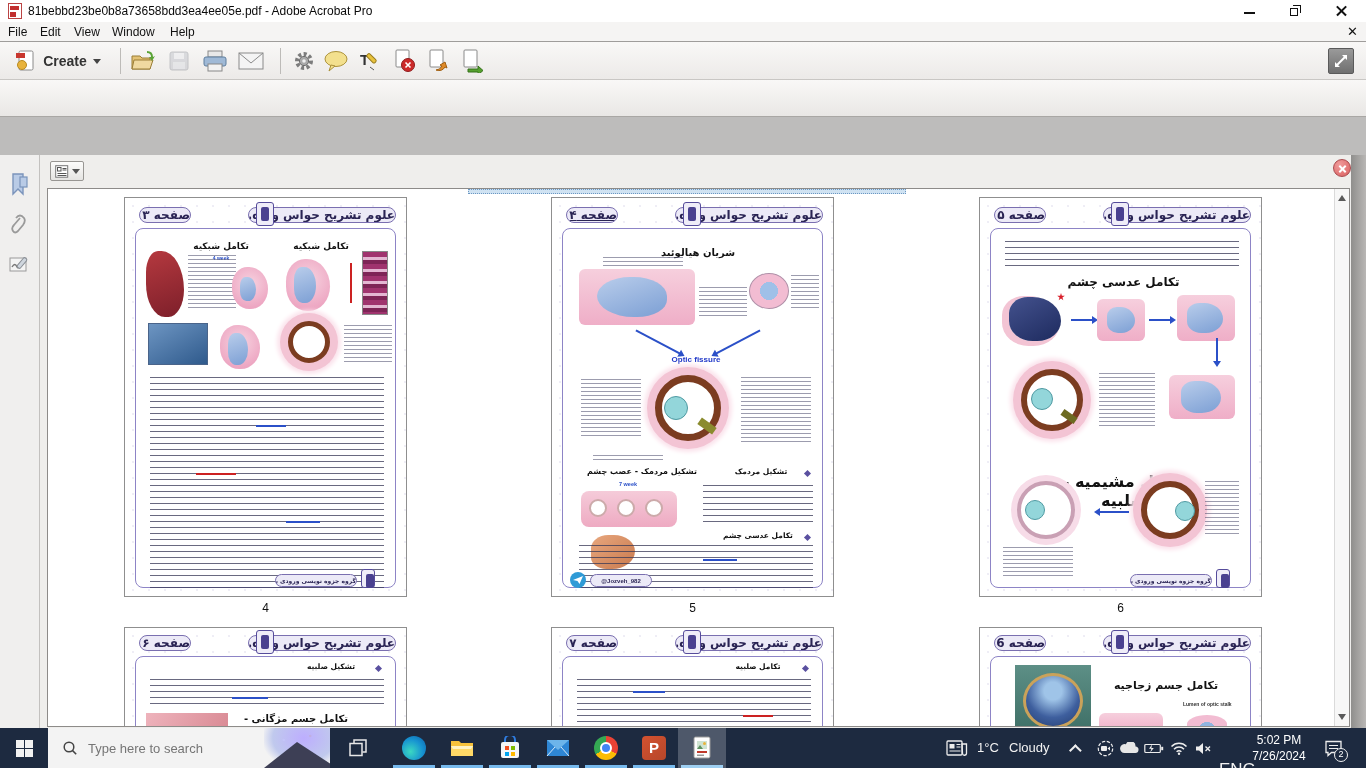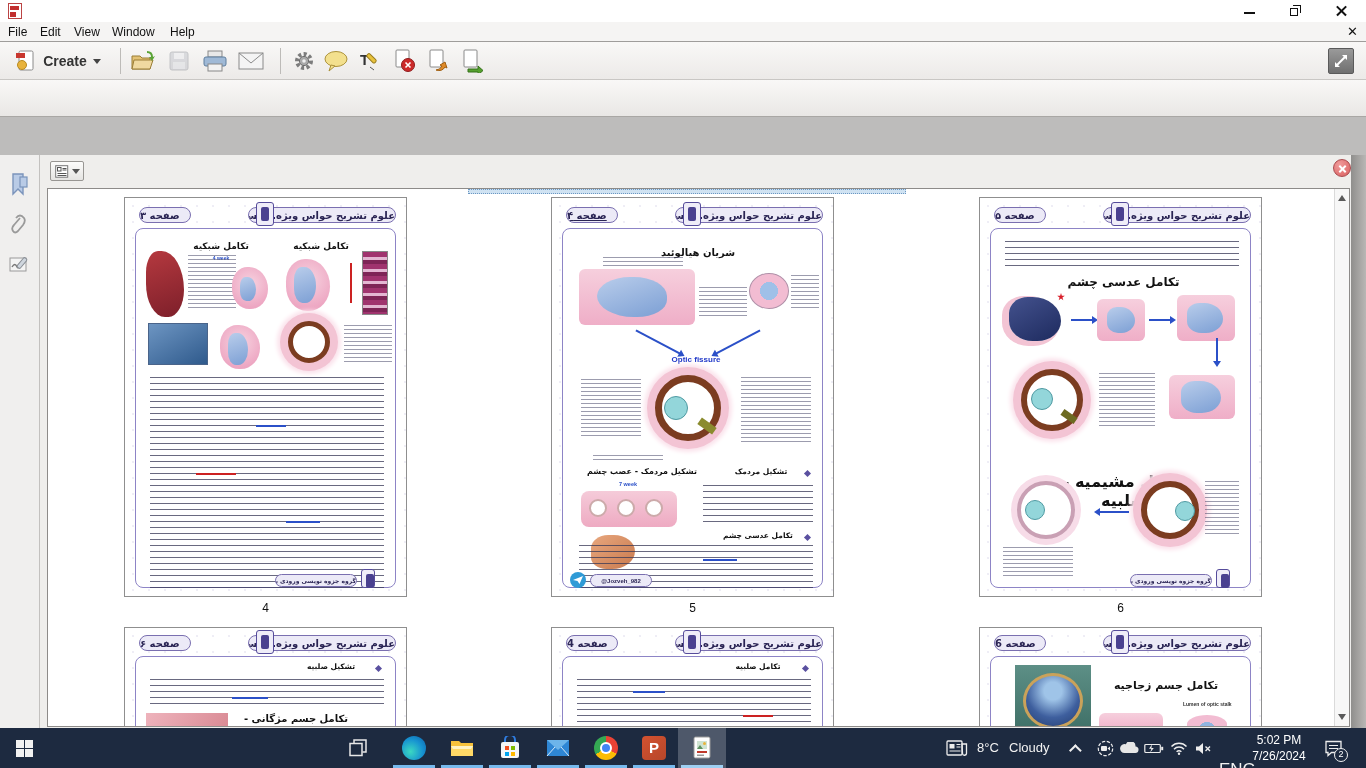--- a/index.html
+++ b/index.html
@@ -59,21 +59,21 @@
 
   
   #vscroll { left:1286px; top:0; width:15px; height:537px; background:#f7f7f7; border-left:1px solid #dadada; }
   .scr-tri-up { width:0;height:0;border-left:4px solid transparent;border-right:4px solid transparent;border-bottom:6px solid #5a5a5a; margin:6px auto; }
   .scr-tri-dn { width:0;height:0;border-left:4px solid transparent;border-right:4px solid transparent;border-top:6px solid #5a5a5a; margin:6px auto; }
 
   
   .thumb { position:absolute; width:283px; height:400px; background:#fff; border:1px solid #8f8f8f; overflow:hidden;
            background-image:radial-gradient(circle, rgba(140,130,190,.14) 1.2px, transparent 1.4px); background-size:16px 16px; }
   .sheet { position:absolute; left:10px; right:10px; top:30px; bottom:8px; border:1px solid #8d84c6; border-radius:8px; background:#fff; }
-  .hdr-pill { position:absolute; height:16px; border:1px solid #7a6fb0; background:#eceaf7; border-radius:8px; font-size:10px; font-weight:bold; line-height:15px; color:#2a2454; text-align:left; overflow:hidden; white-space:nowrap; }
+  .hdr-pill { position:absolute; height:16px; border:1px solid #7a6fb0; background:#eceaf7; border-radius:8px; font-size:12px; font-weight:bold; line-height:15px; color:#2a2454; text-align:right; overflow:hidden; white-space:nowrap; }
   .mini-logo { position:absolute; width:18px; height:24px; background:#efedf8; border:1px solid #564c9b; border-radius:3px; }
   .mini-logo:after { content:""; position:absolute; left:4px; top:4px; width:8px; height:14px; background:#4a4190; border-radius:2px; }
   .lines { position:absolute; background-image:repeating-linear-gradient(to bottom, rgba(55,55,85,.75) 0 1px, transparent 1px 6px); }
   .lines-sm { position:absolute; background-image:repeating-linear-gradient(to bottom, rgba(90,90,120,.6) 0 1px, transparent 1px 4px); }
   .ti { position:absolute; font-weight:bold; color:#111; text-align:center; }
   .kw { position:absolute; height:2px; }
   .blob-pink { position:absolute; background:radial-gradient(circle at 50% 40%, #f7d3e0, #eda6c2 75%); border-radius:45% 55% 50% 50%; }
   .blob-blue { position:absolute; background:linear-gradient(160deg,#b9cdeb,#7c9fd4); border-radius:40% 60% 55% 45%; }
   .ring { position:absolute; border-radius:50%; background:#fff; border:5px solid #7b3c20; box-shadow:0 0 0 8px #f3c4d4, 0 0 4px 11px #fbe3ec; }
   .lens { position:absolute; border-radius:50%; background:#93d6da; border:1px solid #4f9aa2; }
@@ -102,20 +102,21 @@
   #notif-badge { position:absolute; left:1334px; top:748px; width:14px; height:14px; border-radius:50%; background:#1d2a40; border:1.5px solid #f2f2f2; color:#fff; font-size:9px; line-height:11px; text-align:center; }
   .chev-up { width:9px; height:9px; border-left:2px solid #eee; border-top:2px solid #eee; transform:rotate(45deg) translateY(3px); }
 </style>
 </head>
 <body>
 
 <div id="screen">
 
   <div class="abs" id="titlebar">
     <div class="abs" id="pdf-badge"></div>
+    <div class="abs" id="title-text">81bebbd23be0b8a73658bdd3ea4ee05e.pdf - Adobe Acrobat Pro</div>
     <div class="abs winbtn" style="left:1242px;">
       <div class="abs" style="left:2px;top:9px;width:11px;height:2px;background:#111;"></div>
     </div>
     <div class="abs winbtn" style="left:1288px;">
       <div class="abs" style="left:2px;top:5px;width:8px;height:8px;border:1.5px solid #111;"></div>
       <div class="abs" style="left:5px;top:2px;width:8px;height:8px;border:1.5px solid #111;border-left:none;border-bottom:none;"></div>
     </div>
     <div class="abs winbtn" style="left:1334px;">
       <div class="abs" style="left:1px;top:7px;width:13px;height:1.8px;background:#111;transform:rotate(45deg);"></div>
       <div class="abs" style="left:1px;top:7px;width:13px;height:1.8px;background:#111;transform:rotate(-45deg);"></div>
@@ -436,21 +437,21 @@
           <div class="ti fa" style="left:155px;top:5px;width:80px;font-size:7.5px;">تشکیل صلبیه</div>
           <div class="lines fa" style="left:14px;top:22px;width:234px;height:30px;"></div>
           <div class="kw" style="left:96px;top:40px;width:36px;background:#2b50c8;"></div>
           <div class="abs" style="left:10px;top:56px;width:82px;height:18px;background:linear-gradient(120deg,#eeb3bc,#d98a94);"></div>
           <div class="ti fa" style="left:100px;top:56px;width:120px;font-size:10px;">تکامل جسم مژگانی - عنبیه</div>
         </div>
       </div>
 
       <div class="thumb" style="left:503px;top:438px;">
         <div class="hdr-pill fa" style="right:10px;top:7px;width:148px;">علوم تشریح حواس ویژه. جلسه ۵</div>
-        <div class="hdr-pill fa" style="left:14px;top:7px;width:52px;">صفحه 4</div>
+        <div class="hdr-pill fa" style="left:14px;top:7px;width:52px;">صفحه ۷</div>
         <div class="mini-logo" style="left:131px;top:2px;"></div>
         <div class="sheet" style="top:28px;">
           <div class="dmd" style="left:240px;top:9px;"></div>
           <div class="ti fa" style="left:155px;top:5px;width:80px;font-size:7.5px;">تکامل صلبیه</div>
           <div class="lines fa" style="left:14px;top:22px;width:234px;height:52px;"></div>
           <div class="kw" style="left:70px;top:34px;width:32px;background:#2b50c8;"></div>
           <div class="kw" style="left:180px;top:58px;width:30px;background:#c22;"></div>
         </div>
       </div>
 
@@ -483,20 +484,28 @@
 
   <div class="abs" id="taskbar">
     <div class="abs tb-ico" style="left:0;top:0;width:48px;height:40px;">
       <svg width="17" height="17" viewBox="0 0 17 17">
           <rect x="0" y="0" width="8" height="8" fill="#f2f2f2"></rect>
           <rect x="9" y="0" width="8" height="8" fill="#f2f2f2"></rect>
           <rect x="0" y="9" width="8" height="8" fill="#f2f2f2"></rect>
           <rect x="9" y="9" width="8" height="8" fill="#f2f2f2"></rect>
         </svg>
     </div>
+    <div class="abs" id="search-box">
+      <svg width="16" height="16" viewBox="0 0 16 16" style="margin:0 10px 0 14px">
+          <circle cx="7" cy="7" r="4.8" fill="none" stroke="#444" stroke-width="1.5"></circle>
+          <path d="M10.6 10.6 L14.2 14.2" stroke="#444" stroke-width="1.5"></path>
+        </svg>
+      <input placeholder="Type here to search" style="">
+      <div id="search-art"></div>
+    </div>
     <div class="abs tb-ico" style="left:336px;top:0;width:44px;height:40px;">
       <svg width="18" height="18" viewBox="0 0 18 18">
           <rect x="1" y="4.5" width="12" height="12" fill="none" stroke="#e8e8e8" stroke-width="1.5"></rect>
           <path d="M5 4.5 V1 h12 v12 h-3.5" fill="none" stroke="#e8e8e8" stroke-width="1.5"></path>
         </svg>
     </div>
 
     <div class="app-slot" style="left:390px;">
       <div style="width:24px;height:24px;border-radius:50%;background:radial-gradient(circle at 35% 65%,#3bd8c2,#1793d1 55%,#0c60aa);"></div>
       <div class="app-underline"></div>
@@ -552,21 +561,21 @@
     </div>
 
     <div class="abs tb-ico" style="left:942px;top:0;width:30px;height:40px;">
       <svg width="22" height="16" viewBox="0 0 22 16">
           <rect x="1" y="1" width="15" height="14" rx="1" fill="none" stroke="#ededed" stroke-width="1.3"></rect>
           <rect x="3.5" y="4" width="5" height="4.5" fill="#ededed"></rect>
           <path d="M10.5 4.5 h4 M10.5 7 h4 M3.5 11 h11" stroke="#ededed" stroke-width="1.2"></path>
           <path d="M16 4 h4.5 v9 a2 2 0 0 1-4 .5z" fill="none" stroke="#ededed" stroke-width="1.3"></path>
         </svg>
     </div>
-    <span class="abs tray-txt" style="left:977px;top:12px;">8°C</span>
+    <span class="abs tray-txt" style="left:977px;top:12px;">1°C</span>
     <span class="abs tray-txt" style="left:1009px;top:12px;">Cloudy</span>
     <div class="abs tb-ico" style="left:1064px;top:0;width:26px;height:40px;">
         <div class="chev-up"></div>
       </div>
     <div class="abs tb-ico" style="left:1092px;top:0;width:26px;height:40px;">
       <svg width="17" height="17" viewBox="0 0 17 17">
           <circle cx="8.5" cy="8.5" r="7.2" fill="none" stroke="#ededed" stroke-width="1.2" stroke-dasharray="3.4 1.6"></circle>
           <rect x="4" y="6" width="6" height="5" rx="1" fill="#ededed"></rect>
           <path d="M10.5 8.5 L13 6.5 v4z" fill="#ededed"></path>
         </svg>

